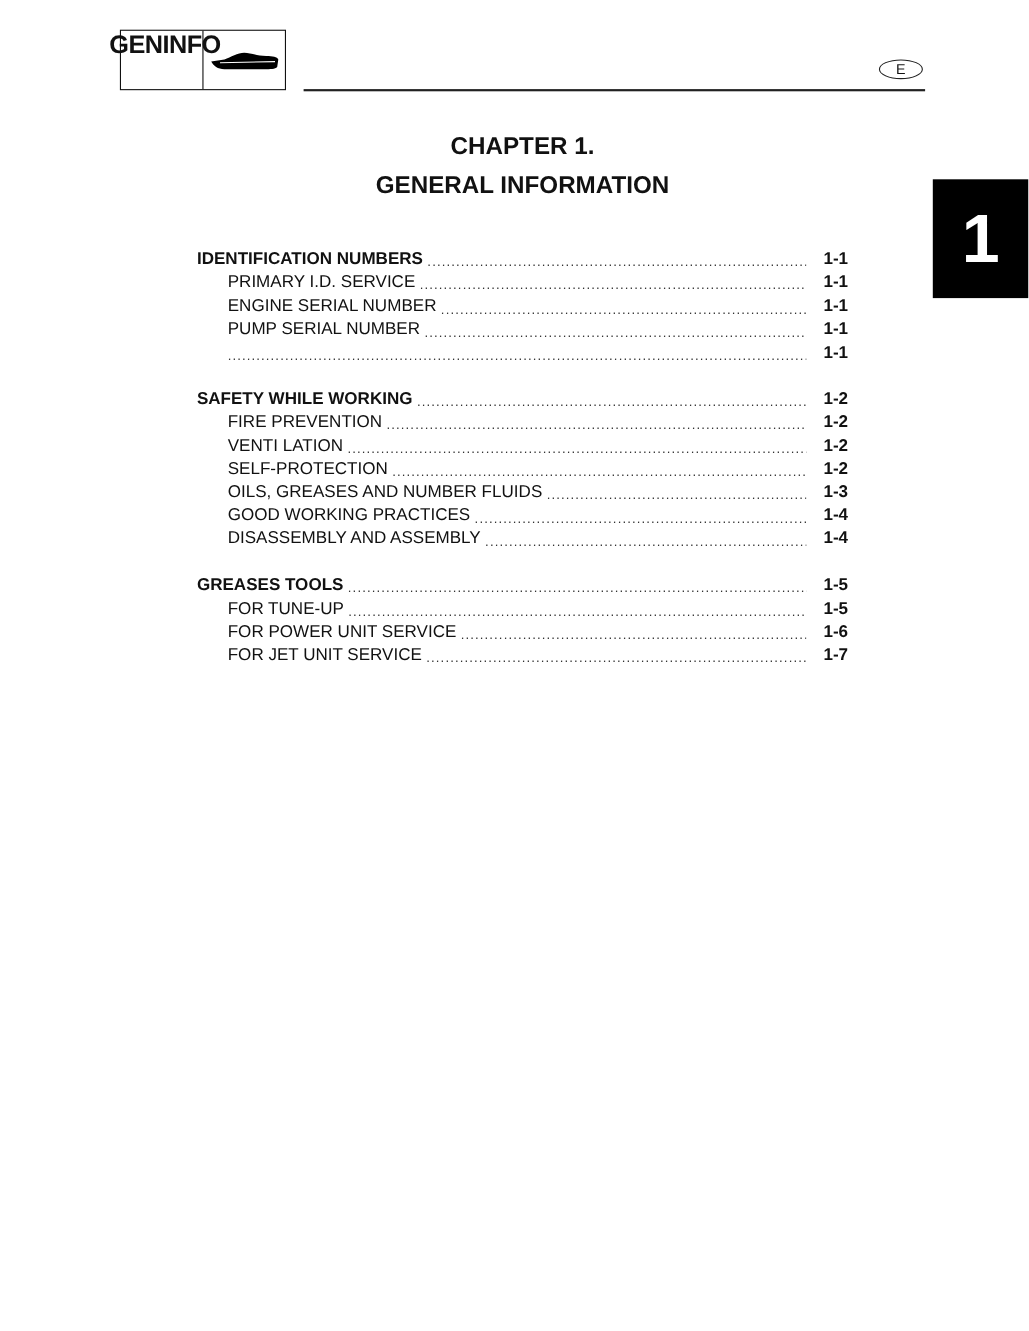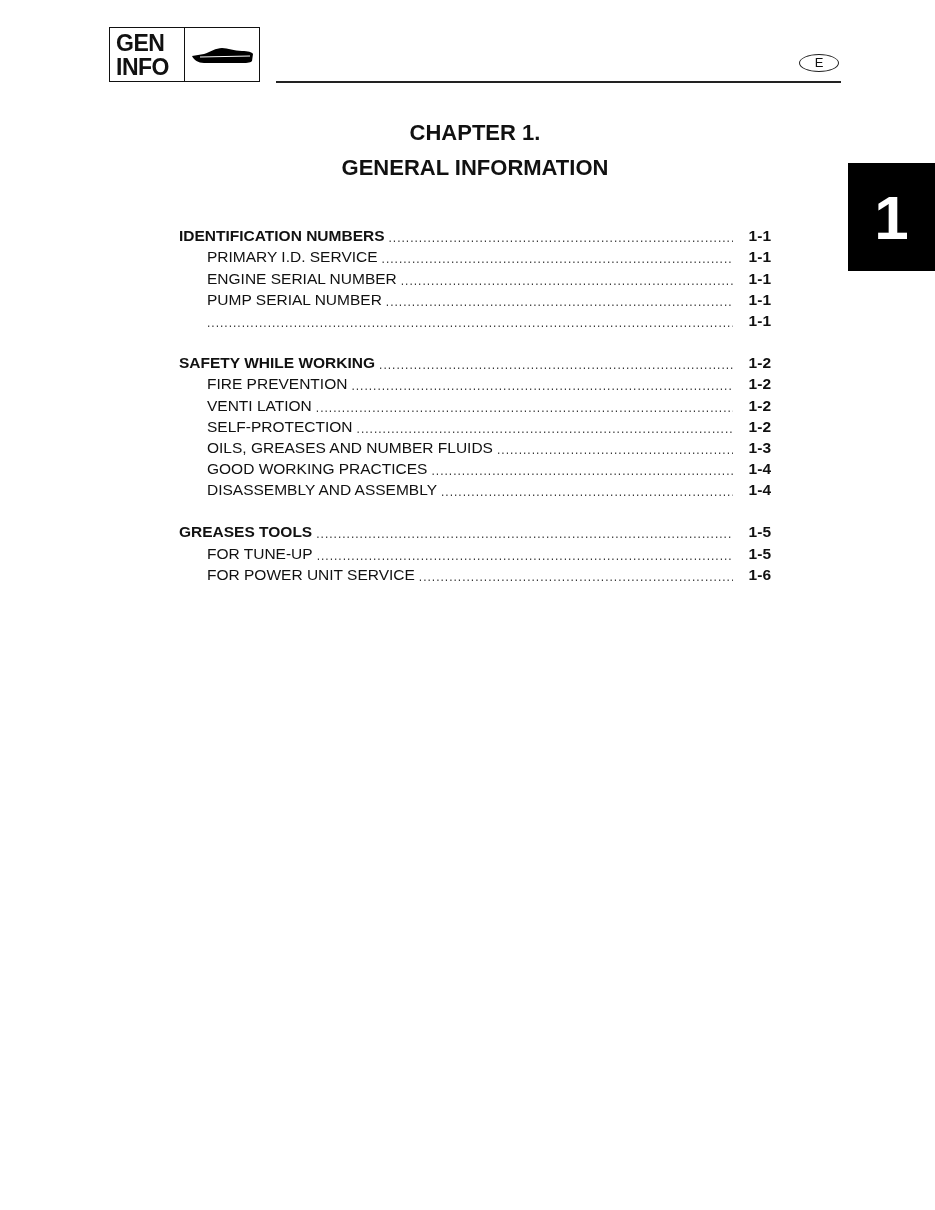--- a/index.html
+++ b/index.html
@@ -6,21 +6,21 @@
     body {
       width: 935px; height: 1210px; background: #ffffff; position: relative;
       font-family: "Liberation Sans", sans-serif; color: #111;
       overflow: hidden;
     }
     .header-box {
       position: absolute; left: 109px; top: 27px; width: 151px; height: 55px;
       border: 1.5px solid #111; display: flex; box-sizing: border-box;
     }
     .header-label {
-      width: 75px; border-right: 1.5px solid #111; display: flex; flex-direction: column;
+      width: 75px; border-right: 1.5px solid #111; display: flex; 
       justify-content: center; padding-left: 6px; box-sizing: border-box;
       font-weight: bold; font-size: 23px; line-height: 24px; letter-spacing: -0.5px;
     }
     .header-icon { flex: 1; display: flex; align-items: center; justify-content: center; }
     .header-rule {
       position: absolute; left: 276px; top: 81px; width: 565px; height: 2px; background: #222;
     }
     .lang-badge {
       position: absolute; left: 799px; top: 54px; width: 40px; height: 18px;
       border: 1.3px solid #222; border-radius: 50%; box-sizing: border-box;
@@ -151,14 +151,19 @@
     <div class="toc-row sub">
       <span class="toc-label">FOR TUNE-UP</span>
       <span class="toc-dots"></span>
       <span class="toc-page">1-5</span>
     </div>
     <div class="toc-row sub">
       <span class="toc-label">FOR POWER UNIT SERVICE</span>
       <span class="toc-dots"></span>
       <span class="toc-page">1-6</span>
     </div>
+    <div class="toc-row sub">
+      <span class="toc-label">FOR JET UNIT SERVICE</span>
+      <span class="toc-dots"></span>
+      <span class="toc-page">1-7</span>
+    </div>
   </div>
 </div>
 
 </body></html>

